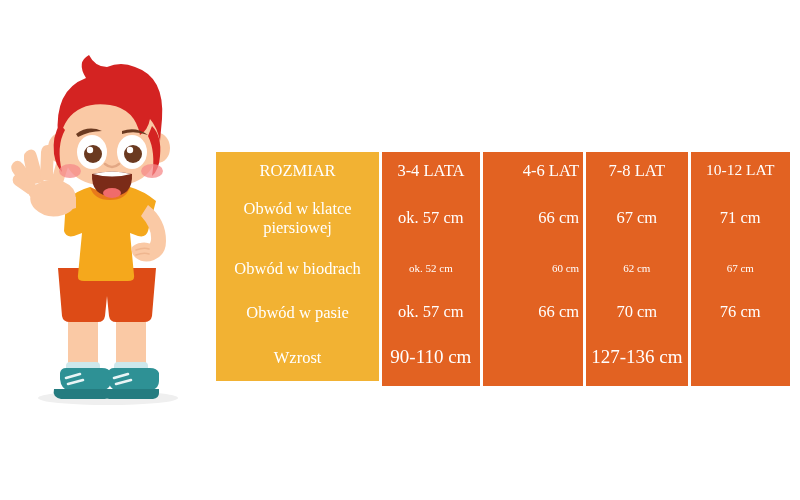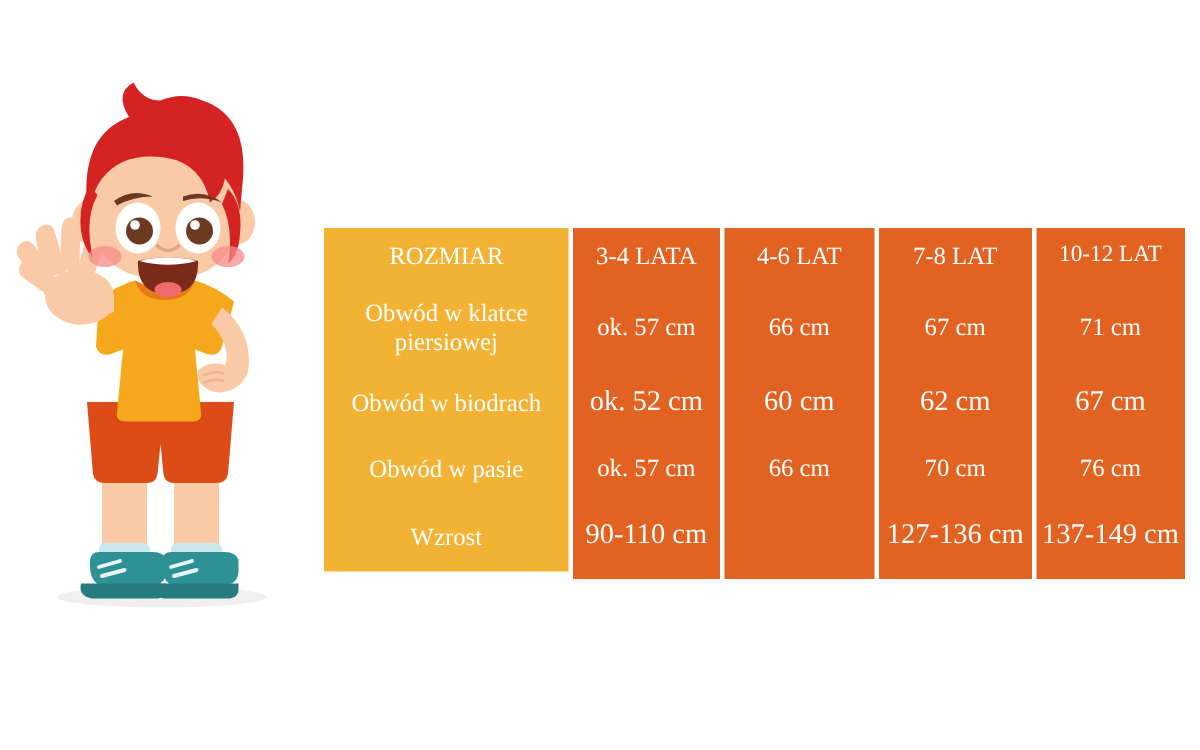--- a/index.html
+++ b/index.html
@@ -52,41 +52,41 @@
     align-items: stretch;
   }
   .tcol.label-col {
     width: 164px;
     background: #F2B233;
   }
   .tcol.data-col {
     background: #E26222;
   }
   .tcol.c1 { width: 98px; }
-  .tcol.c2 { width: 101px; }
+  .tcol.c2 { width: 101px; align-items: flex-end; }
   .tcol.c3 { width: 102px; }
   .tcol.c4 { width: 100px; }
 
   .tcell {
     color: #ffffff;
     text-align: center;
     display: flex;
     align-items: center;
     justify-content: center;
     line-height: 1.18;
     padding: 0 4px;
     box-sizing: border-box;
     white-space: nowrap;
   }
   .tcell.wrap { white-space: normal; }
 
   
   .r0 { height: 37px; font-size: 16.5px; }
   .r1 { height: 58px; font-size: 16.5px; }
-  .r2 { height: 43px; font-size: 19px; }
+  .r2 { height: 43px; font-size: 11px; }
   .r3 { height: 44px; font-size: 16.5px; }
   .r4 { height: 47px; font-size: 16.5px; }
 
   .label-col .tcell { font-size: 16.5px; }
   .data-col .r4 { font-size: 19px; }
   .c4.data-col .r0 { font-size: 15.5px; }
 
   
   .data-col { margin-bottom: -5px; padding-bottom: 5px; }
 </style>
@@ -223,17 +223,16 @@
       <div class="tcell r2">62 cm</div>
       <div class="tcell r3">70 cm</div>
       <div class="tcell r4">127-136 cm</div>
     </div>
 
     <div class="tcol data-col c4">
       <div class="tcell r0">10-12 LAT</div>
       <div class="tcell r1">71 cm</div>
       <div class="tcell r2">67 cm</div>
       <div class="tcell r3">76 cm</div>
-      <div class="tcell r4">137-149 cm</div>
     </div>
 
   </div>
 </div>
 
 </body></html>

